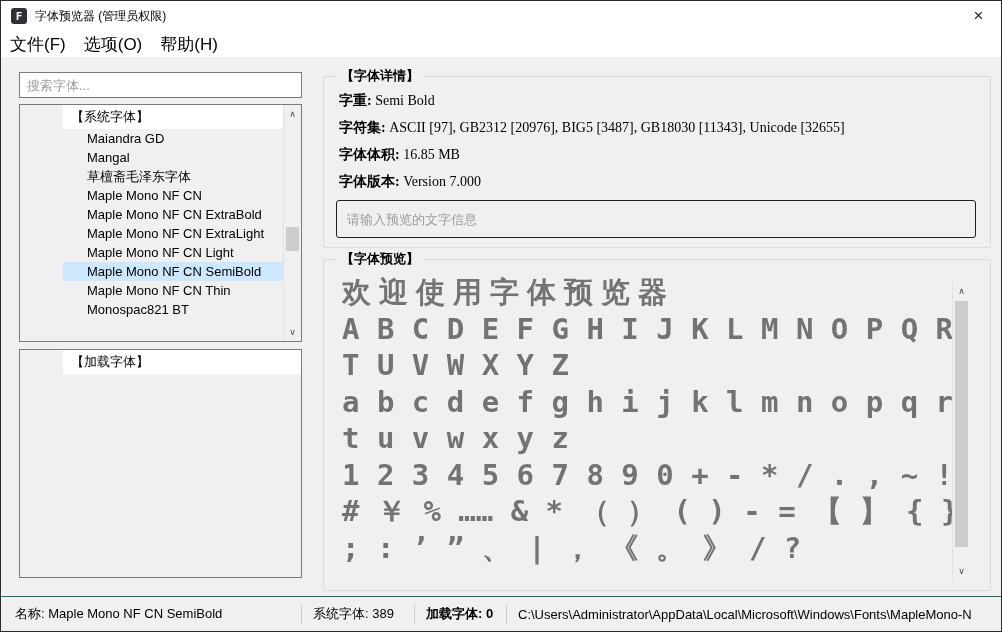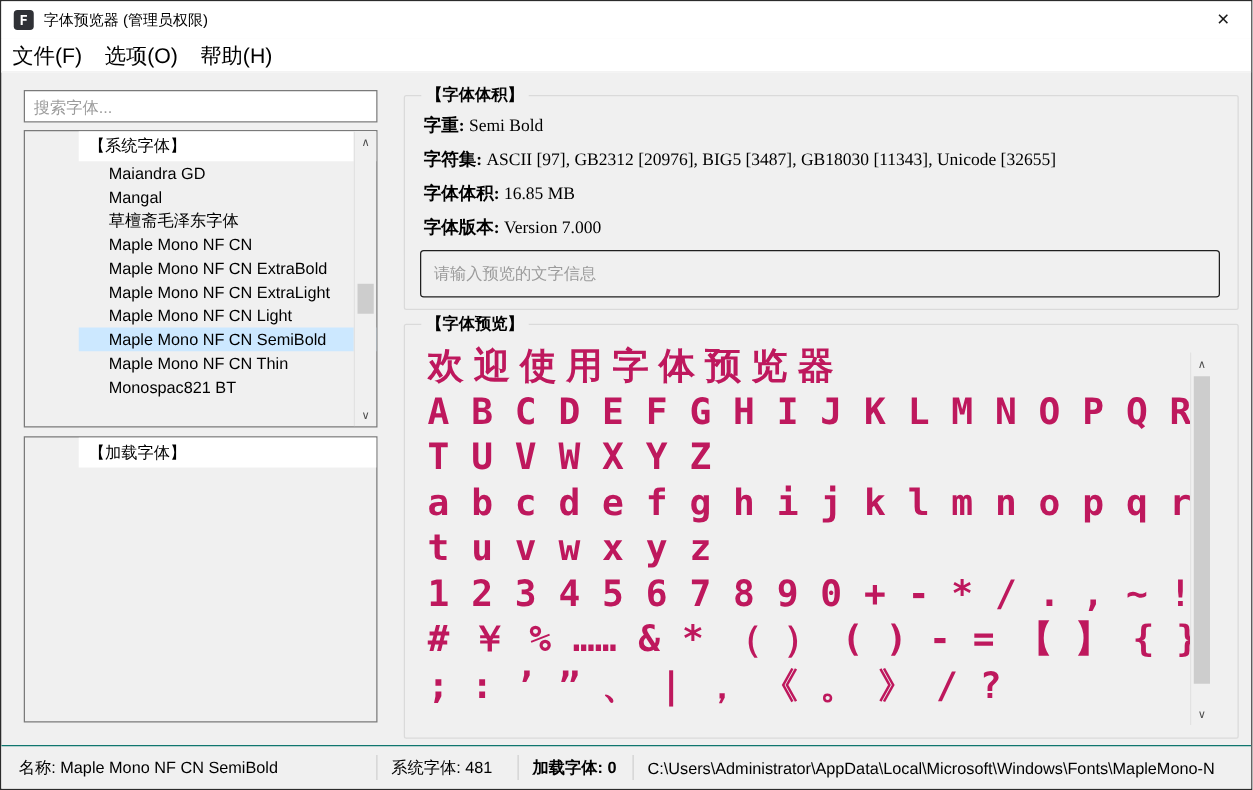--- a/index.html
+++ b/index.html
@@ -42,21 +42,21 @@
     font-family:"DejaVu Sans Mono",monospace;font-size:13px;font-weight:bold;}
   .details{left:322px;top:75px;width:668px;height:172px;}
   .detail-row{position:absolute;left:15px;font-family:Liberation Serif, serif;font-size:14px;white-space:nowrap;}
   .detail-row .dlabel{font-weight:bold;}
   .preview-input{position:absolute;left:12px;top:123px;width:640px;height:38px;box-sizing:border-box;
     border:1px solid #1f1f1f;border-radius:3px;background:#f0f0f0;
     font-family:"DejaVu Sans Mono",monospace;font-size:13px;padding:0 10px;outline:none;}
   .preview-input::placeholder{color:#9c9c9c;}
   .previewbox{left:322px;top:258px;width:668px;height:332px;}
   .preview-content{position:absolute;left:18px;top:14px;width:612px;height:306px;overflow:hidden;}
-  .preview-line{font-family:"DejaVu Sans Mono",monospace;font-size:29px;font-weight:600;line-height:36.5px;white-space:nowrap;color:#be185d;}
+  .preview-line{font-family:"DejaVu Sans Mono",monospace;font-size:29px;font-weight:600;line-height:36.5px;white-space:nowrap;color:#737373;}
   .preview-line.cjk{letter-spacing:8px;}
   .preview-scroll{position:absolute;top:22px;right:20px;width:17px;height:298px;background:#f0f0f0;}
   
   .statusbar{position:absolute;left:0;bottom:0;width:100%;height:34px;background:#f0f0f0;border-top:1px solid #0f766e;
     font-size:13px;}
   .status-item{position:absolute;top:0;height:100%;display:flex;align-items:center;white-space:nowrap;}
   .status-sep{position:absolute;top:7px;height:20px;width:1px;background:#cfcfcf;}
 </style>
 </head>
 <body>
@@ -96,21 +96,21 @@
       <div class="thumb" style="top:122px;height:24px;"></div>
       <div class="arrow down">∨</div>
     </div>
   </div>
 
   <div class="listbox loaded">
     <div class="list-header">【加载字体】</div>
   </div>
 
   <div class="groupbox details">
-    <div class="groupbox-label">【字体体积】</div>
+    <div class="groupbox-label">【字体详情】</div>
     <div class="detail-row" style="top:15px;">
       <span class="dlabel">字重:</span><span class="dvalue"> Semi Bold</span>
     </div>
     <div class="detail-row" style="top:42px;">
       <span class="dlabel">字符集:</span><span class="dvalue"> ASCII [97], GB2312 [20976], BIG5 [3487], GB18030 [11343], Unicode [32655]</span>
     </div>
     <div class="detail-row" style="top:69px;">
       <span class="dlabel">字体体积:</span><span class="dvalue"> 16.85 MB</span>
     </div>
     <div class="detail-row" style="top:96px;">
@@ -134,20 +134,20 @@
     <div class="vscroll preview-scroll">
       <div class="arrow up">∧</div>
       <div class="thumb" style="top:19px;height:246px;"></div>
       <div class="arrow down">∨</div>
     </div>
   </div>
 
   <div class="statusbar">
     <div class="status-item" style="left:14px;">名称: Maple Mono NF CN SemiBold</div>
     <div class="status-sep" style="left:300px;"></div>
-    <div class="status-item" style="left:312px;">系统字体: 481</div>
+    <div class="status-item" style="left:312px;">系统字体: 389</div>
     <div class="status-sep" style="left:413px;"></div>
     <div class="status-item" style="left:425px;font-weight:bold;">加载字体: 0</div>
     <div class="status-sep" style="left:505px;"></div>
     <div class="status-item" style="left:517px;right:0;overflow:hidden;">C:\Users\Administrator\AppData\Local\Microsoft\Windows\Fonts\MapleMono-N</div>
   </div>
 
 </div>
 
 </body></html>

